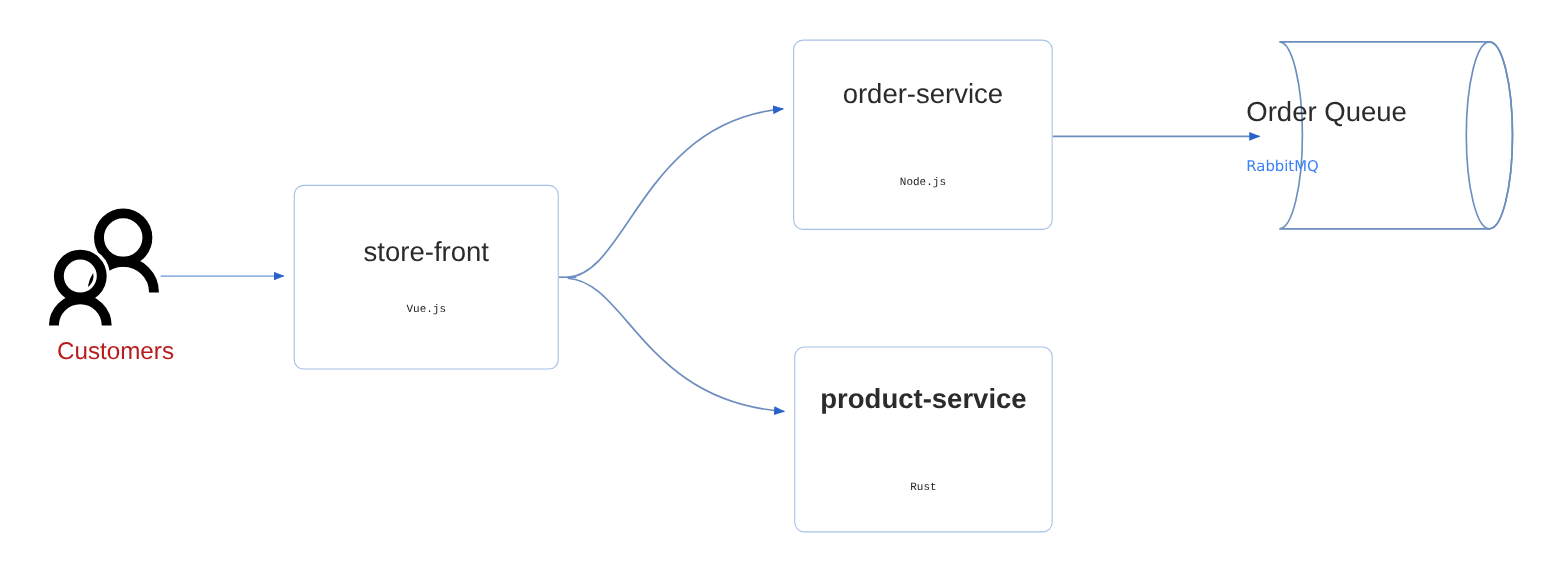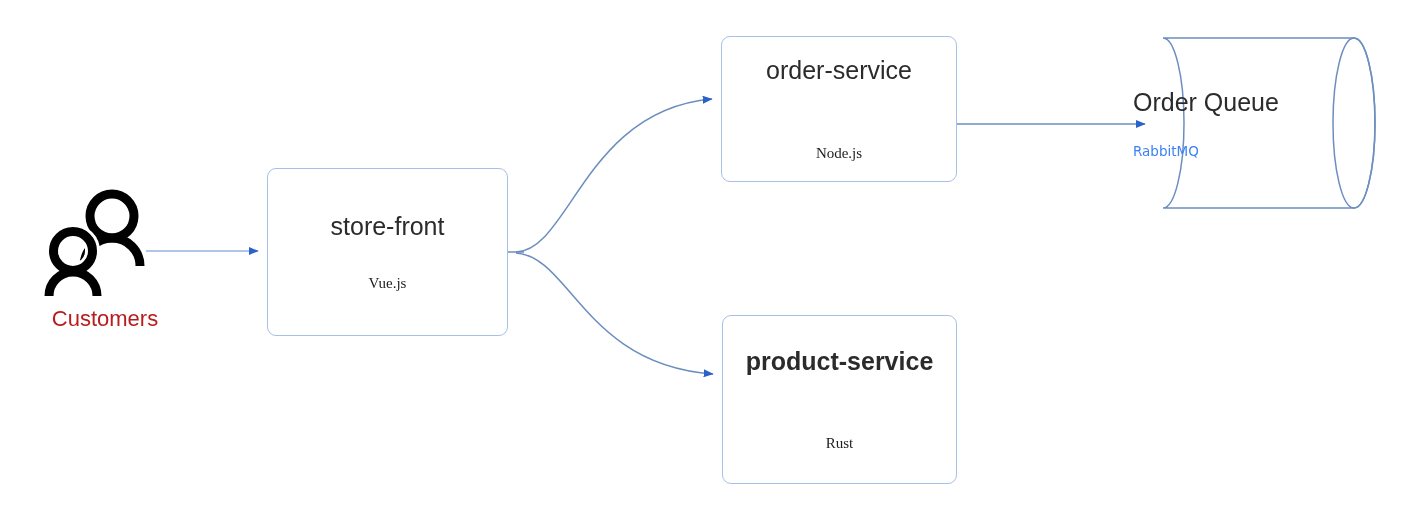--- a/index.html
+++ b/index.html
@@ -44,22 +44,22 @@
     justify-content: center;
   }
   .node .title {
     font-family: "Liberation Sans", sans-serif;
     font-size: 25px;
     color: #2b2b2b;
     line-height: 1.1;
     white-space: nowrap;
   }
   .node .subtitle {
-    font-family: Liberation Serif, serif;
-    font-size: 15px;
+    font-family: Liberation Mono, monospace;
+    font-size: 10px;
     color: #1d1d1d;
     line-height: 1.1;
     white-space: nowrap;
     margin-top: 34px;
   }
   .node-store-front .title { }
   .node-order-service .title { margin-bottom: 26px; }
   .node-product-service .title { margin-bottom: 26px; font-weight: bold; }
 
   
@@ -157,21 +157,21 @@
         <path d="M 5 108 A 24 24 0 0 1 53 108" fill="none" stroke="#000000" stroke-width="9" stroke-linecap="butt"></path>
       </svg>
       <div class="actor-label" style="top:118px;">Customers</div>
     </div>
 
     <div class="node node-store-front" style="left:267px; top:168px; width:241px; height:168px;">
       <div class="title">store-front</div>
       <div class="subtitle">Vue.js</div>
     </div>
 
-    <div class="node node-order-service" style="left:721px; top:36px; width:236px; height:146px;">
+    <div class="node node-order-service" style="left:721px; top:36px; width:236px; height:173px;">
       <div class="title">order-service</div>
       <div class="subtitle">Node.js</div>
     </div>
 
     <div class="node node-product-service" style="left:722px; top:315px; width:235px; height:169px;">
       <div class="title">product-service</div>
       <div class="subtitle">Rust</div>
     </div>
 
     <div class="cylinder" style="left:1155px; top:33px; width:225px; height:180px;">

